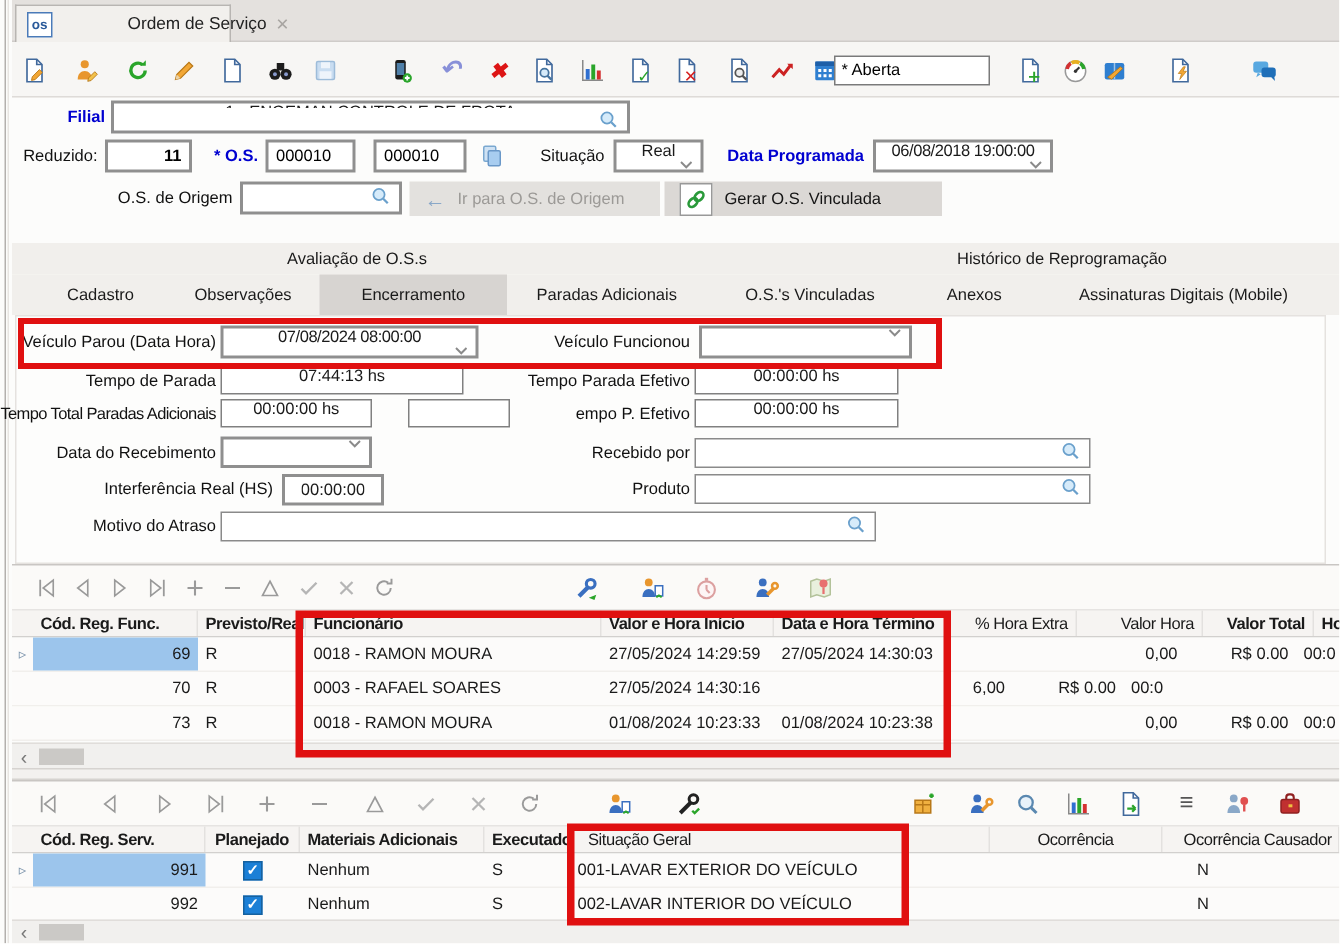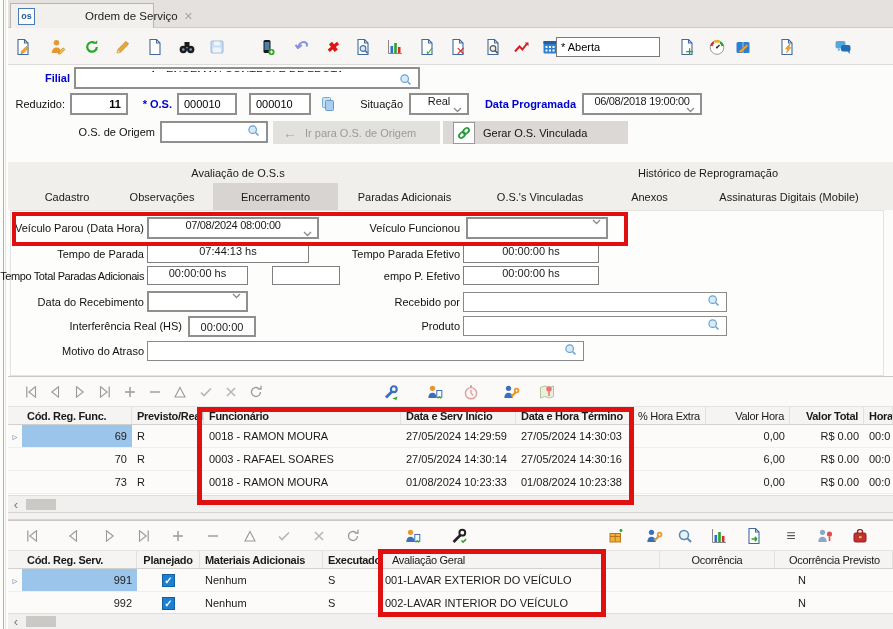--- a/index.html
+++ b/index.html
@@ -488,23 +488,23 @@
         <path d="M11 8.5V13" stroke="#e87070" stroke-width="1.5"></path>
       </svg>
     </i>
 
   <div class="grid" style="top:406px">
       <div class="ghead">
         <div class="gsel"></div>
         <div class="hcell" style="width: 110px; flex: 0 0 110px; justify-content: flex-start; font-weight: bold;">Cód. Reg. Func.</div>
         <div class="hcell" style="width: 72px; flex: 0 0 72px; justify-content: flex-start; font-weight: bold;">Previsto/Real</div>
         <div class="hcell" style="width: 197px; flex: 0 0 197px; justify-content: flex-start; font-weight: bold;">Funcionário</div>
-        <div class="hcell" style="width: 115px; flex: 0 0 115px; justify-content: flex-start; font-weight: bold;">Data e Serv Início</div>
+        <div class="hcell" style="width: 115px; flex: 0 0 115px; justify-content: flex-start; font-weight: bold;">Valor e Hora Início</div>
         <div class="hcell" style="width: 117px; flex: 0 0 117px; justify-content: flex-start; font-weight: bold;">Data e Hora Término</div>
-        <div class="hcell" style="width: 73px; flex: 0 0 73px; justify-content: flex-start;">% Hora Extra</div>
+        <div class="hcell" style="width: 73px; flex: 0 0 73px; justify-content: flex-start; margin-left: 12px;">% Hora Extra</div>
         <div class="hcell" style="width: 84px; flex: 0 0 84px; justify-content: flex-end;">Valor Hora</div>
         <div class="hcell" style="width: 74px; flex: 0 0 74px; justify-content: flex-end; font-weight: bold;">Valor Total</div>
         <div class="hcell" style="width: 29px; flex: 0 0 29px; justify-content: flex-start; font-weight: bold;">Hora</div>
       </div>
       <div class="grow">
         <div class="gsel">▹</div>
         <div class="gcell selcell" style="width: 110px; flex: 0 0 110px; justify-content: flex-end;">69</div>
         <div class="gcell" style="width: 72px; flex: 0 0 72px; justify-content: flex-start;">R</div>
         <div class="gcell" style="width: 197px; flex: 0 0 197px; justify-content: flex-start;">0018 - RAMON MOURA</div>
         <div class="gcell" style="width: 115px; flex: 0 0 115px; justify-content: flex-start;">27/05/2024 14:29:59</div>
@@ -512,21 +512,20 @@
         <div class="gcell" style="width: 73px; flex: 0 0 73px; justify-content: flex-end;"></div>
         <div class="gcell" style="width: 84px; flex: 0 0 84px; justify-content: flex-end;">0,00</div>
         <div class="gcell" style="width: 74px; flex: 0 0 74px; justify-content: flex-end;">R$ 0.00</div>
         <div class="gcell" style="width: 29px; flex: 0 0 29px; justify-content: flex-start;">00:0</div>
       </div>
       <div class="grow">
         <div class="gsel"></div>
         <div class="gcell" style="width: 110px; flex: 0 0 110px; justify-content: flex-end;">70</div>
         <div class="gcell" style="width: 72px; flex: 0 0 72px; justify-content: flex-start;">R</div>
         <div class="gcell" style="width: 197px; flex: 0 0 197px; justify-content: flex-start;">0003 - RAFAEL SOARES</div>
-        <div class="gcell" style="width: 115px; flex: 0 0 115px; justify-content: flex-start;">27/05/2024 14:30:14</div>
         <div class="gcell" style="width: 117px; flex: 0 0 117px; justify-content: flex-start;">27/05/2024 14:30:16</div>
         <div class="gcell" style="width: 73px; flex: 0 0 73px; justify-content: flex-end;"></div>
         <div class="gcell" style="width: 84px; flex: 0 0 84px; justify-content: flex-end;">6,00</div>
         <div class="gcell" style="width: 74px; flex: 0 0 74px; justify-content: flex-end;">R$ 0.00</div>
         <div class="gcell" style="width: 29px; flex: 0 0 29px; justify-content: flex-start;">00:0</div>
       </div>
       <div class="grow">
         <div class="gsel"></div>
         <div class="gcell" style="width: 110px; flex: 0 0 110px; justify-content: flex-end;">73</div>
         <div class="gcell" style="width: 72px; flex: 0 0 72px; justify-content: flex-start;">R</div>
@@ -670,23 +669,23 @@
       </svg>
     </i>
 
   <div class="grid" style="top:550px">
       <div class="ghead">
         <div class="gsel"></div>
         <div class="hcell" style="width: 115px; flex: 0 0 115px; justify-content: flex-start; font-weight: bold;">Cód. Reg. Serv.</div>
         <div class="hcell" style="width: 63px; flex: 0 0 63px; justify-content: center; font-weight: bold;">Planejado</div>
         <div class="hcell" style="width: 123px; flex: 0 0 123px; justify-content: flex-start; font-weight: bold;">Materiais Adicionais</div>
         <div class="hcell" style="width: 57px; flex: 0 0 57px; justify-content: flex-start; font-weight: bold;">Executado</div>
-        <div class="hcell" style="width: 280px; flex: 0 0 280px; justify-content: flex-start; padding-left: 12px;">Avaliação Geral</div>
+        <div class="hcell" style="width: 280px; flex: 0 0 280px; justify-content: flex-start; padding-left: 12px;">Situação Geral</div>
         <div class="hcell" style="width: 115px; flex: 0 0 115px; justify-content: center;">Ocorrência</div>
-        <div class="hcell" style="width: 118px; flex: 0 0 118px; justify-content: flex-start; padding-left: 14px;">Ocorrência Previsto</div>
+        <div class="hcell" style="width: 118px; flex: 0 0 118px; justify-content: flex-start; padding-left: 14px;">Ocorrência Causador</div>
       </div>
       <div class="grow">
         <div class="gsel">▹</div>
         <div class="gcell selcell" style="width: 115px; flex: 0 0 115px; justify-content: flex-end;">991</div>
         <div class="gcell" style="width: 63px; flex: 0 0 63px; justify-content: center;">
           <div class="cbx">✓</div>
         </div>
         <div class="gcell" style="width: 123px; flex: 0 0 123px; justify-content: flex-start;">Nenhum</div>
         <div class="gcell" style="width: 57px; flex: 0 0 57px; justify-content: flex-start;">S</div>
         <div class="gcell" style="width: 280px; flex: 0 0 280px; justify-content: flex-start;">001-LAVAR EXTERIOR DO VEÍCULO</div>

